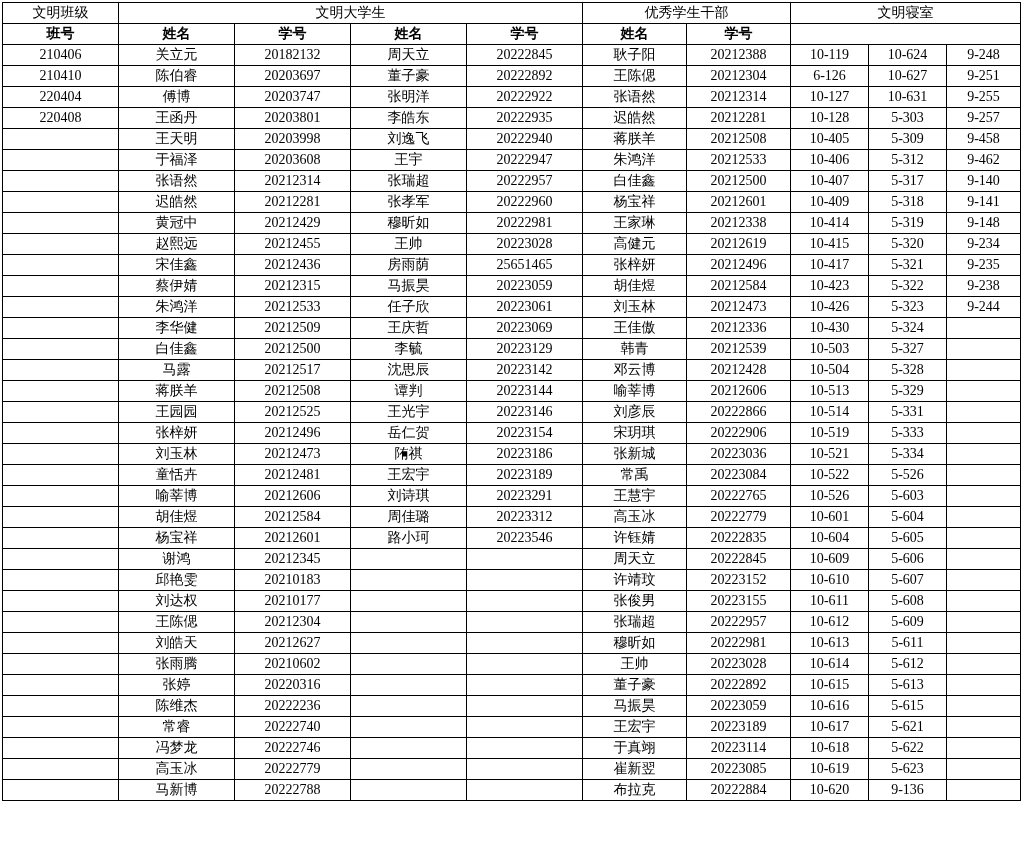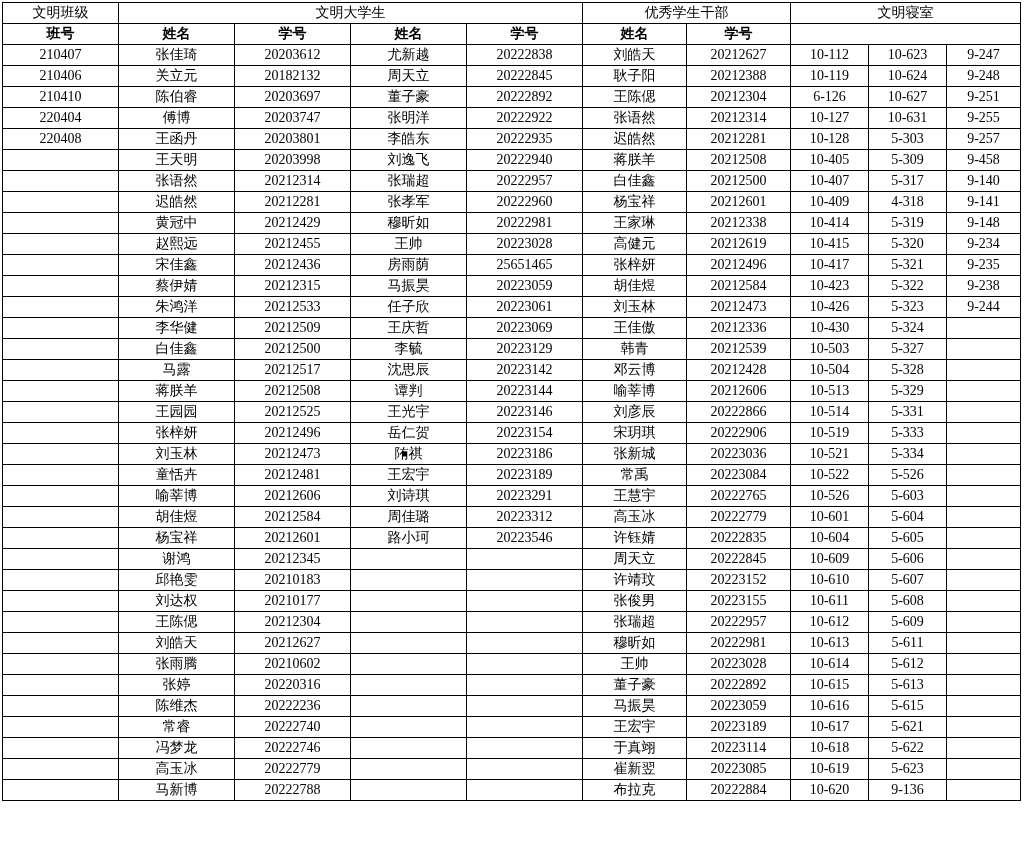--- a/index.html
+++ b/index.html
@@ -86,32 +86,20 @@
           <td class="hdr-col">班号</td>
           <td class="hdr-col">姓名</td>
           <td class="hdr-col">学号</td>
           <td class="hdr-col">姓名</td>
           <td class="hdr-col">学号</td>
           <td class="hdr-col">姓名</td>
           <td class="hdr-col">学号</td>
           <td colspan="3" class="hdr-col"></td>
         </tr>
         <tr>
-          <td>210407</td>
-          <td>张佳琦</td>
-          <td>20203612</td>
-          <td>尤新越</td>
-          <td>20222838</td>
-          <td>刘皓天</td>
-          <td>20212627</td>
-          <td>10-112</td>
-          <td>10-623</td>
-          <td>9-247</td>
-        </tr>
-        <tr>
           <td>210406</td>
           <td>关立元</td>
           <td>20182132</td>
           <td>周天立</td>
           <td>20222845</td>
           <td>耿子阳</td>
           <td>20212388</td>
           <td>10-119</td>
           <td>10-624</td>
           <td>9-248</td>
@@ -159,40 +147,52 @@
           <td>刘逸飞</td>
           <td>20222940</td>
           <td>蒋朕羊</td>
           <td>20212508</td>
           <td>10-405</td>
           <td>5-309</td>
           <td>9-458</td>
         </tr>
         <tr>
           <td></td>
+          <td>于福泽</td>
+          <td>20203608</td>
+          <td>王宇</td>
+          <td>20222947</td>
+          <td>朱鸿洋</td>
+          <td>20212533</td>
+          <td>10-406</td>
+          <td>5-312</td>
+          <td>9-462</td>
+        </tr>
+        <tr>
+          <td></td>
           <td>张语然</td>
           <td>20212314</td>
           <td>张瑞超</td>
           <td>20222957</td>
           <td>白佳鑫</td>
           <td>20212500</td>
           <td>10-407</td>
           <td>5-317</td>
           <td>9-140</td>
         </tr>
         <tr>
           <td></td>
           <td>迟皓然</td>
           <td>20212281</td>
           <td>张孝军</td>
           <td>20222960</td>
           <td>杨宝祥</td>
           <td>20212601</td>
           <td>10-409</td>
-          <td>4-318</td>
+          <td>5-318</td>
           <td>9-141</td>
         </tr>
         <tr>
           <td></td>
           <td>黄冠中</td>
           <td>20212429</td>
           <td>穆昕如</td>
           <td>20222981</td>
           <td>王家琳</td>
           <td>20212338</td>

